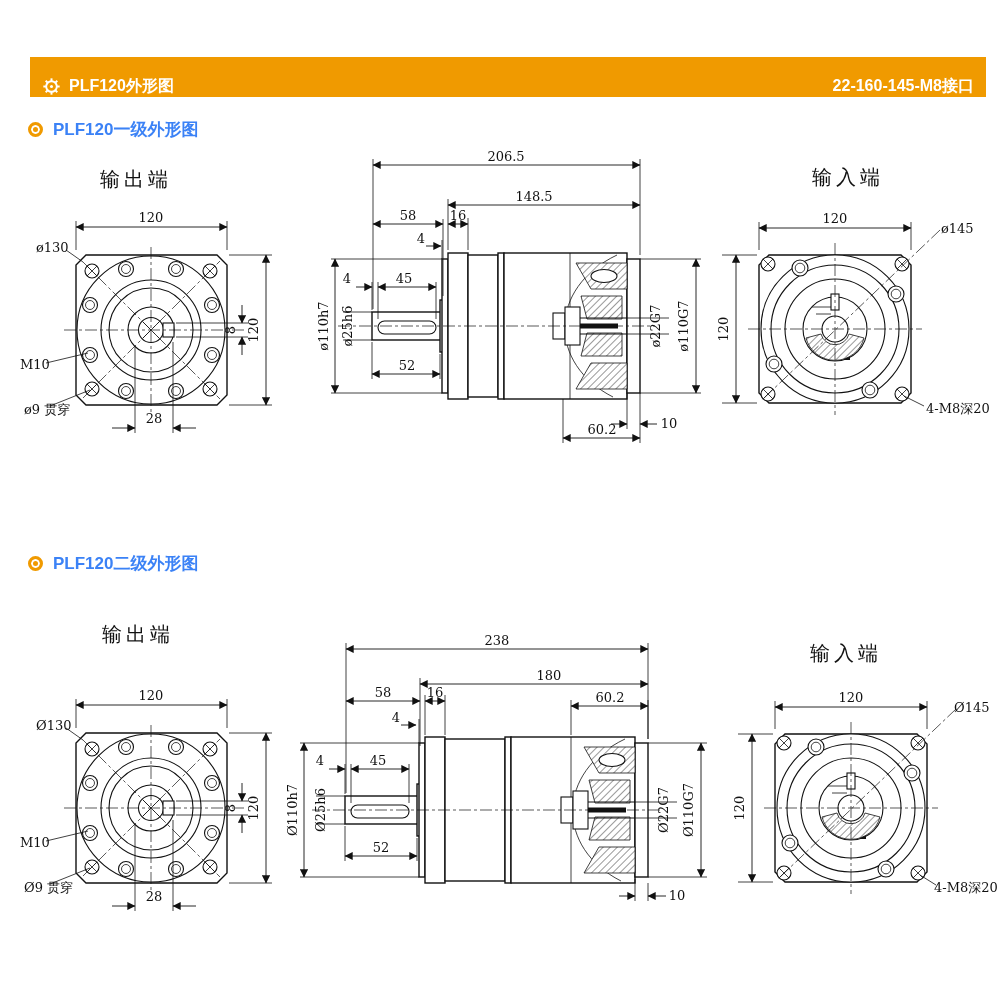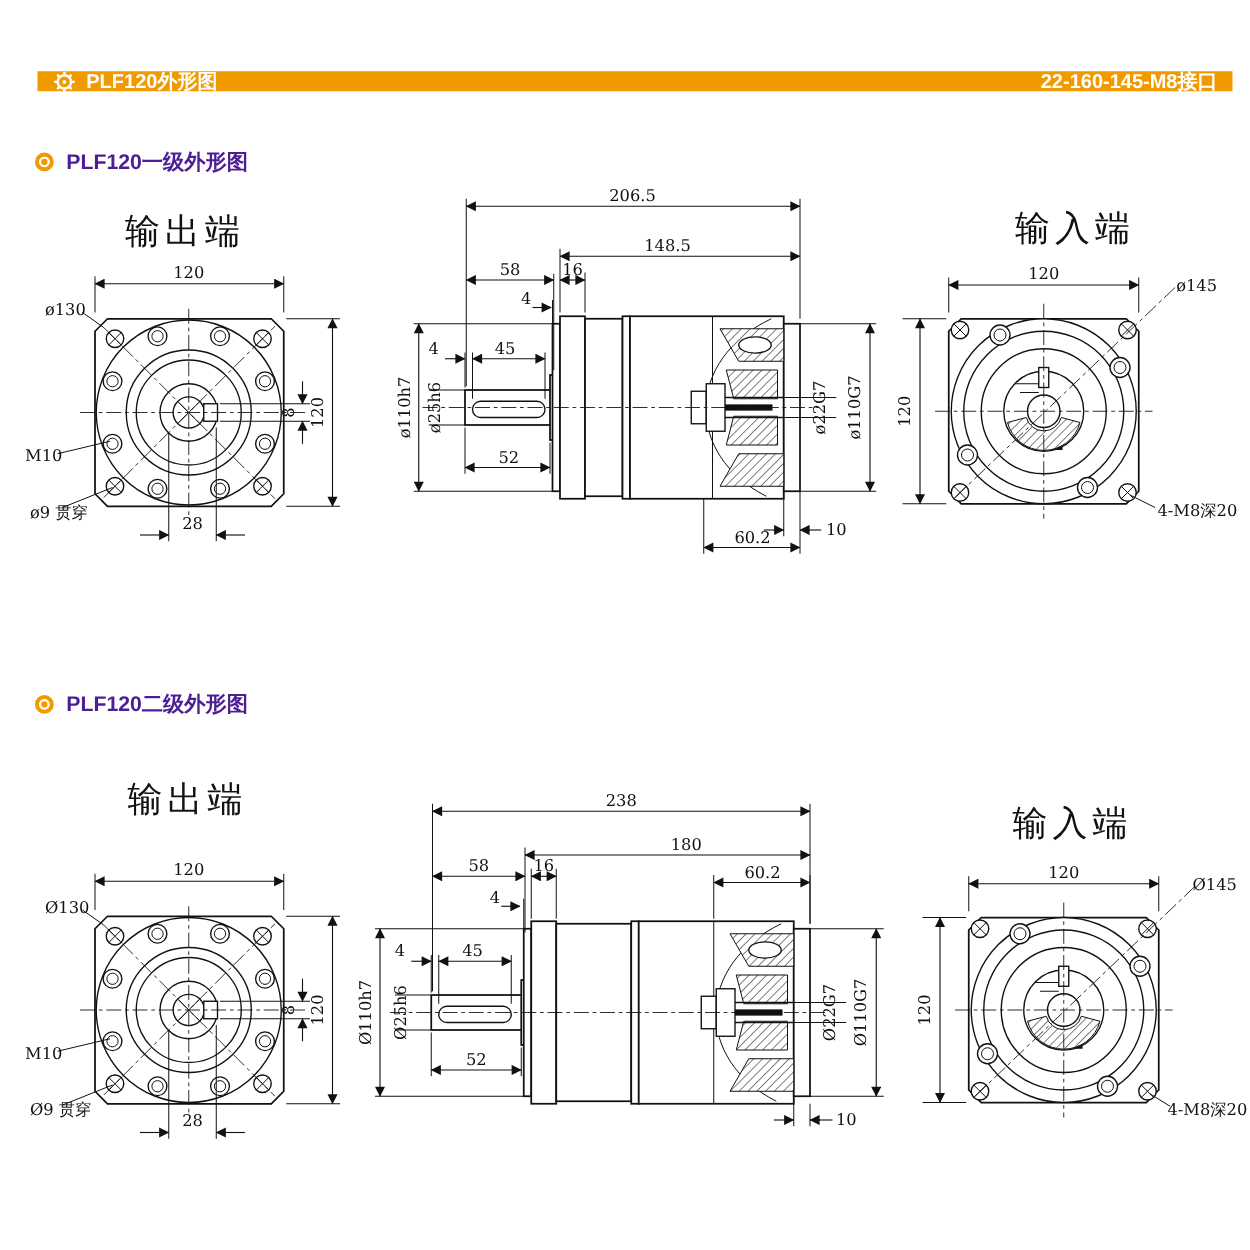--- a/index.html
+++ b/index.html
@@ -1,30 +1,30 @@
 <!DOCTYPE html>
 <html><head>
 <meta charset="utf-8">
 <style>
   html,body{margin:0;padding:0;background:#fff;}
   #page{position:relative;width:1000px;height:1000px;background:#fff;overflow:hidden;
         font-family:"Liberation Sans",sans-serif;}
   
-  #header-bar{position:absolute;left:30px;top:57px;width:956px;height:16px;
-      background:#F09A00;color:#fff;display:flex;align-items:center;
+  #header-bar{position:absolute;left:30px;top:57px;width:956px;height:40px;
+      background:#F09A00;color:#fff;display:flex;align-items:flex-end;
       justify-content:space-between;padding:0 12px;box-sizing:border-box;
       font-weight:bold;font-size:16px;}
   .hleft{display:flex;align-items:center;gap:8px;}
   
   .sec-head{position:absolute;left:28px;display:flex;align-items:center;gap:10px;
-      color:#4c1d95;font-weight:bold;font-size:17px;}
+      color:#3b82f6;font-weight:bold;font-size:17px;}
   .bullet{width:9px;height:9px;border:3px solid #F09A00;border-radius:50%;
       background:#F09A00;box-shadow:inset 0 0 0 2px #fff;flex:0 0 auto;}
   
-  .view-title{position:absolute;font-family:"DejaVu Serif",serif;font-size:28px;
+  .view-title{position:absolute;font-family:"DejaVu Serif",serif;font-size:20px;
       color:#111;letter-spacing:4px;}
   
   svg{position:absolute;overflow:visible;}
   svg text{font-family:"DejaVu Serif",serif;font-size:13px;fill:#111;}
   .ol {fill:#fff;stroke:#111;stroke-width:1.4;}
   .ol2{fill:#fff;stroke:#111;stroke-width:1.1;}
   .thin{fill:none;stroke:#111;stroke-width:.8;}
   .dim{fill:none;stroke:#111;stroke-width:.9;}
   .cl{fill:none;stroke:#111;stroke-width:.7;stroke-dasharray:12 3 3 3;}
   .hatch{fill:url(#h45);stroke:#111;stroke-width:.8;}

